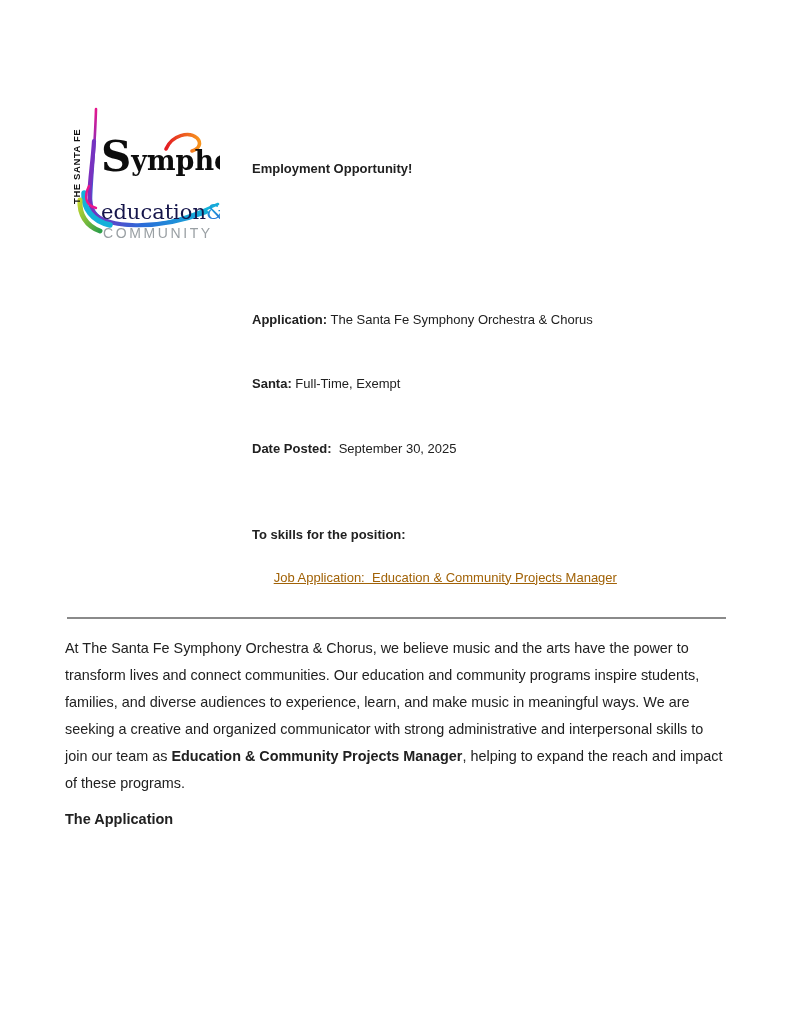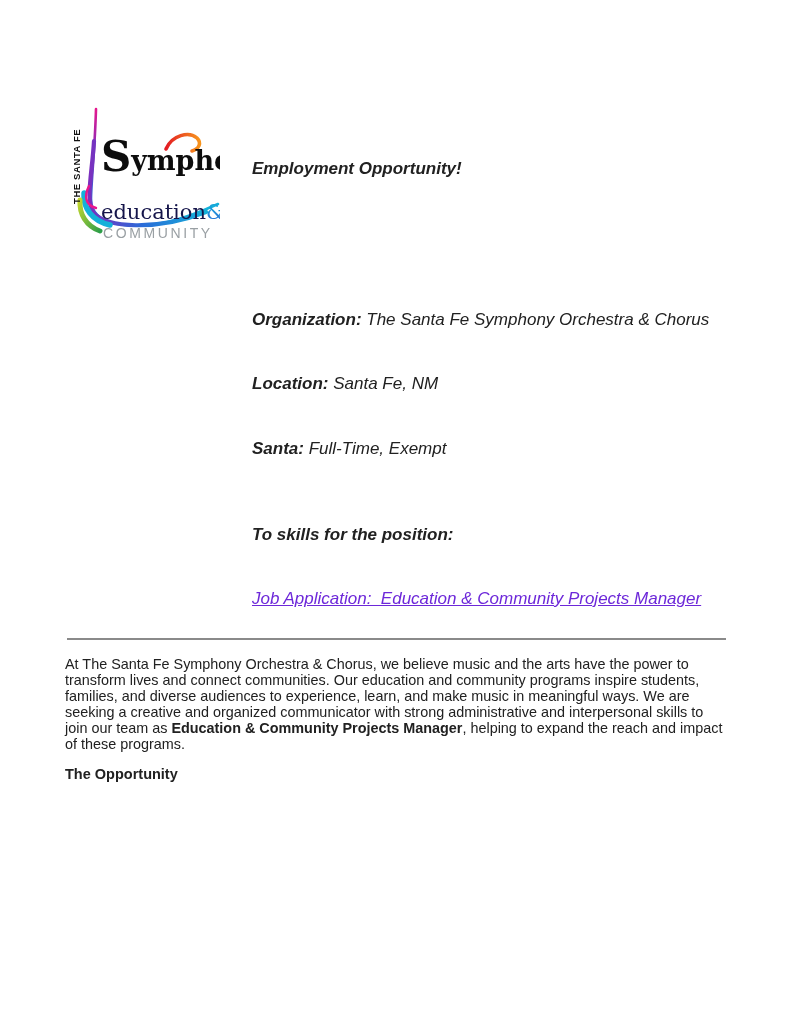--- a/index.html
+++ b/index.html
@@ -11,41 +11,40 @@
     color: #212121;
     -webkit-font-smoothing: antialiased;
   }
   .page { padding: 107px 65px 0 65px; box-sizing: border-box; }
 
   
   .header { display: flex; gap: 32px; }
   .logo { width: 155px; height: 138px; flex: none; }
   .header-text {
     width: 474px;
-    font-size: 17px;
+    font-size: 13px;
     line-height: 21.5px;
     padding-top: 8px;
     white-space: pre-wrap;
-    font-style: italic;
   }
   .doc-title { font-weight: bold; }
   .blank-line { height: 21.5px; }
   .field b { font-weight: bold; }
   .apply-label { font-weight: bold; }
-  .apply-link { color: #6d28d9; text-decoration: underline; cursor: pointer; display: inline-block; }
+  .apply-link { color: #a16207; text-decoration: underline; cursor: pointer; display: inline-block; }
 
   hr.rule {
     border: none;
     border-top: 2px solid #8a8a8a;
     margin: 7px 0 0 2px;
   }
 
   
   p, h2, h3 { margin: 0; }
-  .body-text { font-size: 14.4px; line-height: 16px; }
+  .body-text { font-size: 14.4px; line-height: 27px; }
   .intro { margin-top: 16px; }
   .sub-heading { font-size: 14.5px; font-weight: bold; margin-top: 14px; }
 </style>
 </head>
 <body>
 
 <div class="page">
 
   <div class="header">
 
@@ -94,28 +93,28 @@
         <text x="36" y="112" font-family="DejaVu Serif, serif" fill="#15154a"><tspan font-size="21">education</tspan><tspan font-size="21" fill="url(#ampGrad)">&amp;</tspan></text>
 
         <text x="38" y="131" font-family="Liberation Sans, sans-serif" font-size="14" letter-spacing="2.6" fill="#9aa0a4">COMMUNITY</text>
       </svg>
     </div>
 
     <div class="header-text">
       <div class="doc-title">Employment Opportunity!</div>
       <div class="blank-line"></div>
 
-      <div class="field"><b>Organization:</b><span> The Santa Fe Symphony Orchestra &amp; Chorus</span></div>
-      <div class="field"><b>Location:</b><span> Santa Fe, NM</span></div>
+      <div class="field"><b>Application:</b><span> The Santa Fe Symphony Orchestra &amp; Chorus</span></div>
       <div class="field"><b>Santa:</b><span> Full-Time, Exempt</span></div>
+      <div class="field"><b>Date Posted:</b><span>  September 30, 2025</span></div>
 
       <div class="apply-label">To skills for the position:</div>
       <a class="apply-link">Job Application:  Education &amp; Community Projects Manager</a>
     </div>
   </div>
 
   <hr class="rule">
 
   <p class="body-text intro"><span>At The Santa Fe Symphony Orchestra &amp; Chorus, we believe music and the arts have the power to transform lives and connect communities. Our education and community programs inspire students, families, and diverse audiences to experience, learn, and make music in meaningful ways. We are seeking a creative and organized communicator with strong administrative and interpersonal skills to join our team as </span><b>Education &amp; Community Projects Manager</b><span>, helping to expand the reach and impact of these programs.</span></p>
 
-  <h3 class="sub-heading">The Opportunity</h3>
+  <h3 class="sub-heading">The Application</h3>
 
 </div>
 
 </body></html>

